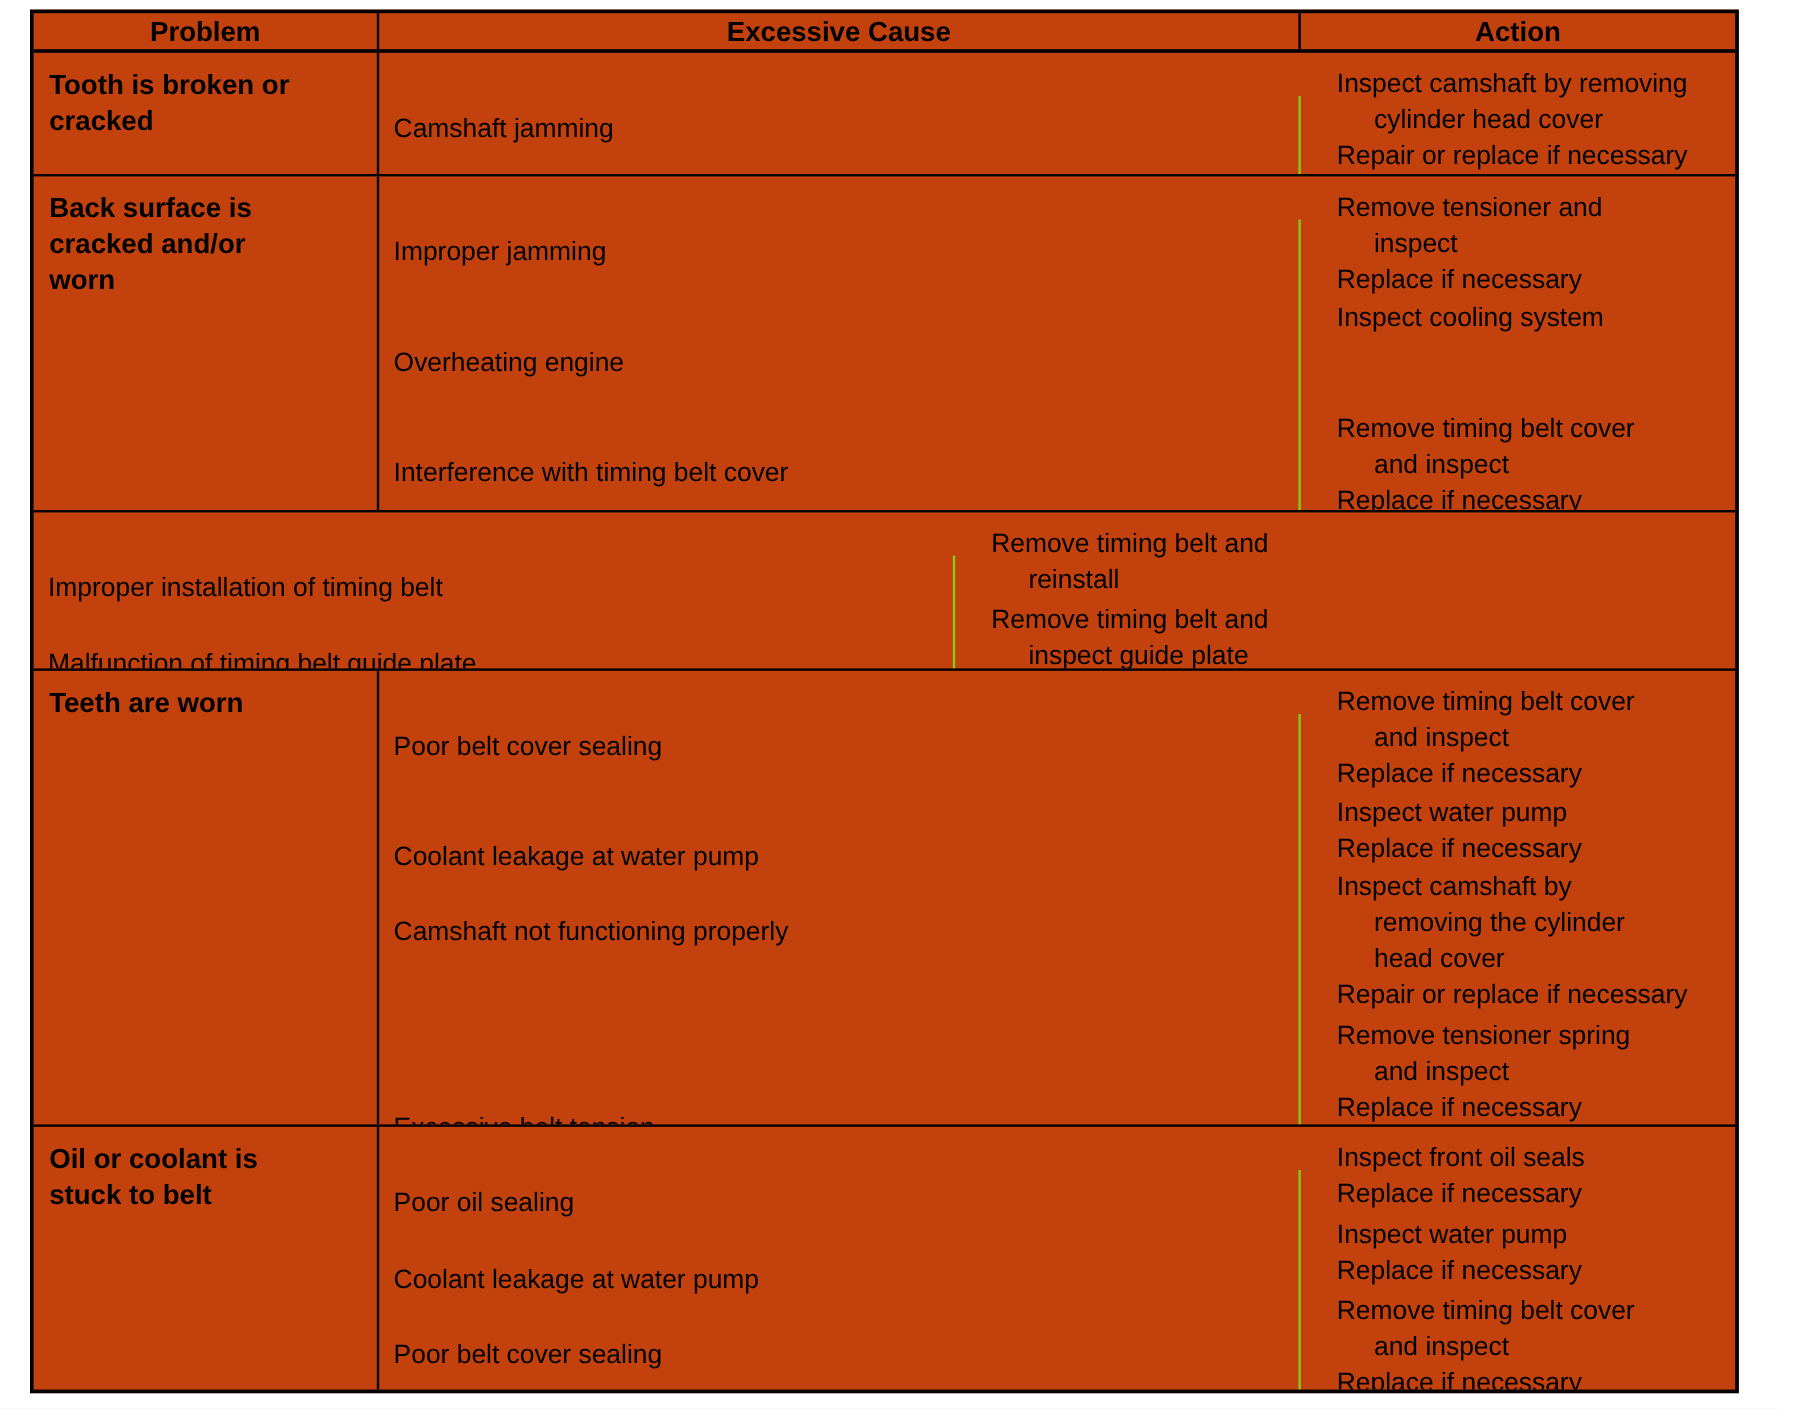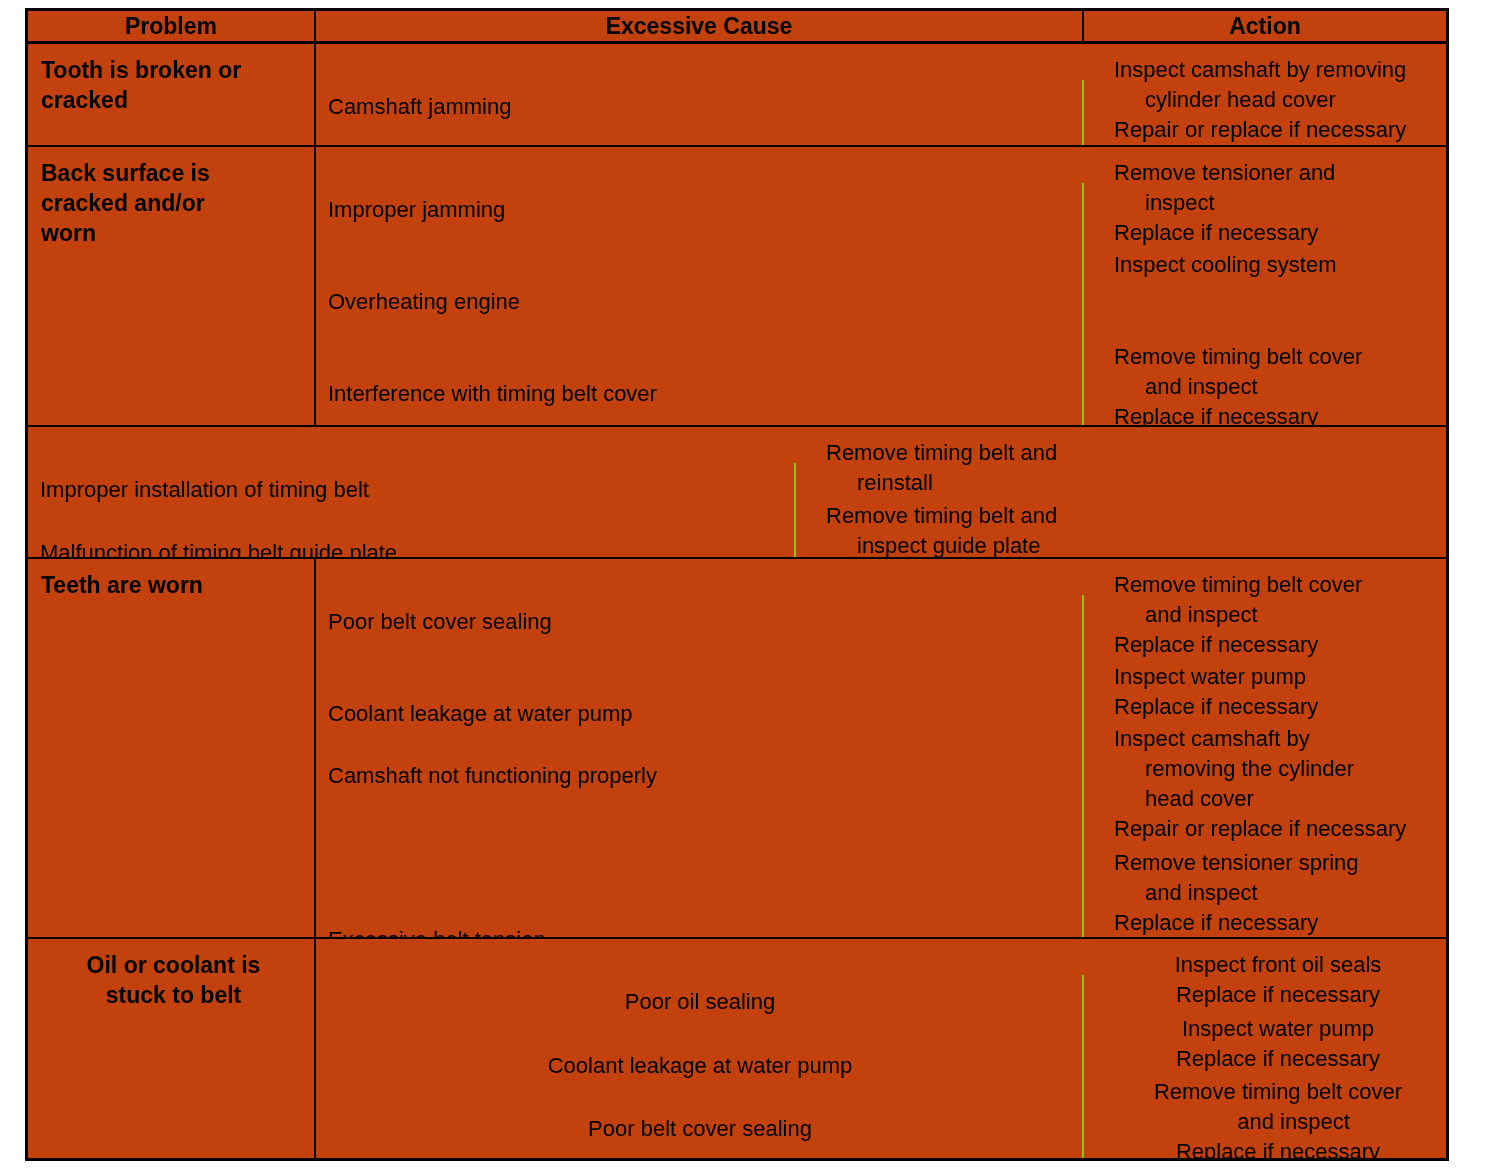--- a/index.html
+++ b/index.html
@@ -20,21 +20,21 @@
     border-bottom: 3px solid #000;
   }
   .th {
     display: flex; align-items: center; justify-content: center;
     font-weight: bold; font-size: 23px;
   }
   .w-problem { flex: 0 0 288px; border-right: 2px solid #000; }
   .w-cause   { flex: 0 0 768px; border-right: 2px solid #000; }
   .w-action  { flex: 1 1 auto; }
   .trow { display: flex; border-bottom: 2px solid #000; overflow: hidden; }
-  .trow.last { border-bottom: none; flex: 1 1 auto; text-align: center; }
+  .trow.last { border-bottom: none; flex: 1 1 auto; }
   .problem-cell {
     flex: 0 0 288px; border-right: 2px solid #000;
     padding: 11px 8px 0 13px;
     font-weight: bold; font-size: 23px; line-height: 30px;
   }
   .cause-col {
     flex: 0 0 768px; border-right: 2px solid #84cc16;
     padding: 12px 10px 0 12px;
     font-size: 22px; line-height: 30px; margin-top: 36px;
   }

